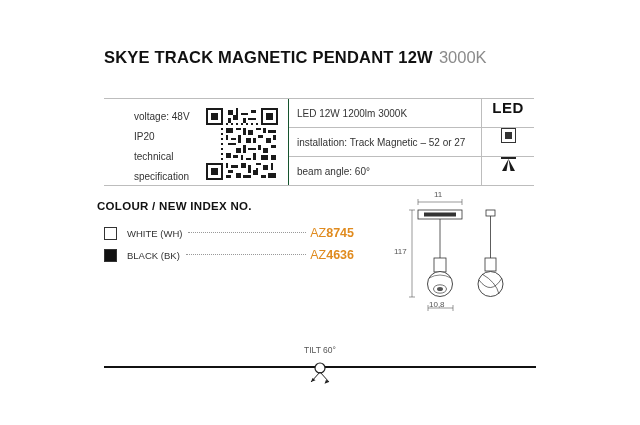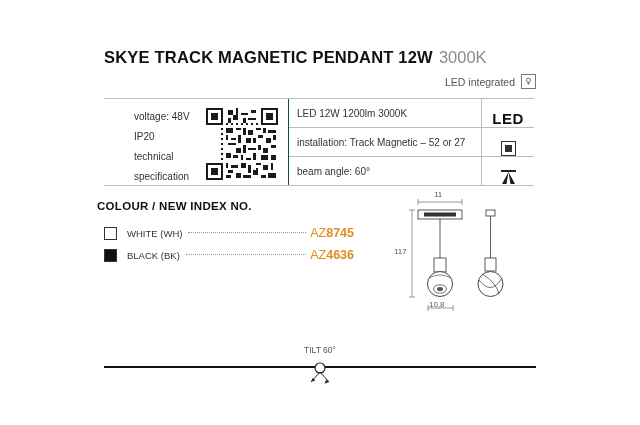--- a/index.html
+++ b/index.html
@@ -122,21 +122,21 @@
     flex: 1;
     font-size: 10px;
     color: #333;
     padding-left: 8px;
   }
   .spec-row-icon {
     width: 52px;
     border-left: 1px solid #bdbdbd;
     align-self: stretch;
     display: flex;
-    align-items: flex-end;
+    align-items: flex-start;
     justify-content: center;
   }
   .led-text {
     font-size: 15px;
     font-weight: bold;
     letter-spacing: 0.5px;
     color: #111;
   }
   .icon-box {
     width: 15px; height: 15px;
@@ -247,29 +247,20 @@
 </head>
 <body>
 
 <div class="page">
 
   <div class="title-row">
     <span class="title-main">SKYE TRACK MAGNETIC PENDANT 12W</span>
     <span class="title-cct">3000K</span>
   </div>
 
-  <div class="subtitle-row">
-    <span class="subtitle-text">LED integrated</span>
-    <span class="ip-badge">
-      <svg width="9" height="9" viewBox="0 0 9 9" aria-hidden="true">
-        <circle cx="4.5" cy="3.2" r="2.1" fill="none" stroke="#555" stroke-width="0.8"></circle>
-        <path d="M4.5 5.4 V7.4 M3.4 6.4 H5.6" stroke="#555" stroke-width="0.8" fill="none"></path>
-      </svg>
-    </span>
-  </div>
 
   <div class="spec">
 
     <div class="spec-left">
       <div class="spec-left-line">voltage: 48V</div>
       <div class="spec-left-line">IP20</div>
       <div class="spec-left-line">technical</div>
       <div class="spec-left-line">specification</div>
 
       <div class="qr">

